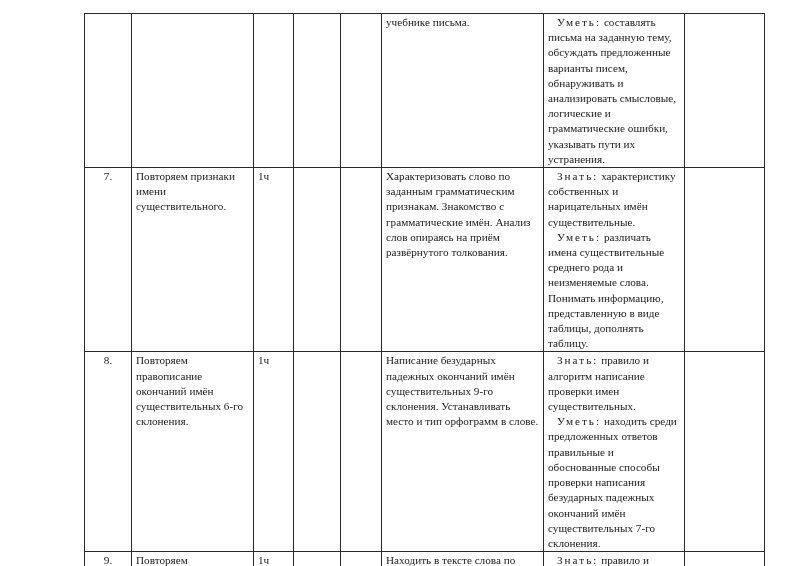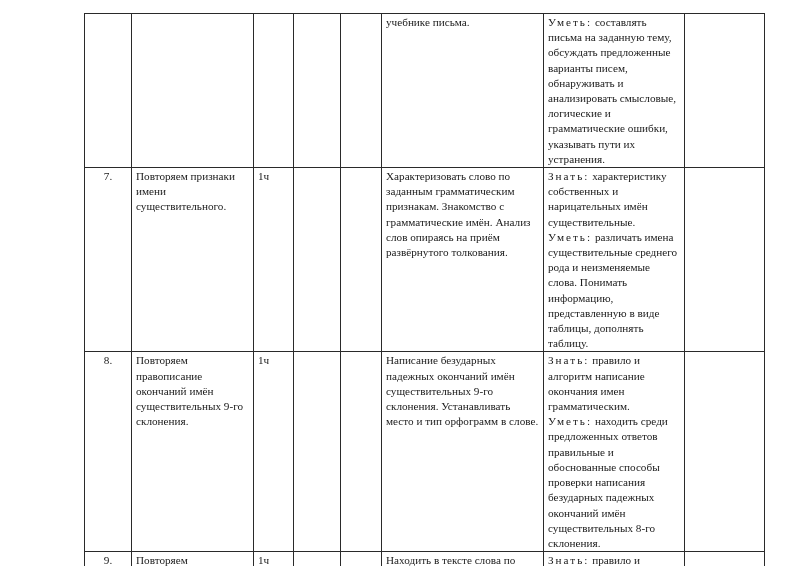--- a/index.html
+++ b/index.html
@@ -39,21 +39,21 @@
     }
     col.c1 { width: 47px; }
     col.c2 { width: 122px; }
     col.c3 { width: 40px; }
     col.c4 { width: 47px; }
     col.c5 { width: 41px; }
     col.c6 { width: 162px; }
     col.c7 { width: 141px; }
     col.c8 { width: 80px; }
     td.num { text-align: center; }
-    .spaced { letter-spacing: 2px; }
+    .spaced { letter-spacing: 2px; margin-left: 9px; }
     .req-line { display: block; }
     tr.r0 td { height: 136px; }
     tr.r7 td { height: 163px; }
     tr.r8 td { height: 179px; }
     tr.r9 td { height: 44px; }
   </style>
 </head>
 <body>
 
 <div class="page">
@@ -92,28 +92,28 @@
         <td>Характеризовать слово по заданным грамматическим признакам. Знакомство с грамматические имён. Анализ слов опираясь на приём развёрнутого толкования.</td>
         <td>
           <span class="req-line"><span class="spaced">Знать:</span><span> характеристику собственных и нарицательных имён существительные.</span></span>
           <span class="req-line"><span class="spaced">Уметь:</span><span> различать имена существительные среднего рода и неизменяемые слова. Понимать информацию, представленную в виде таблицы, дополнять таблицу.</span></span>
         </td>
         <td></td>
       </tr>
 
       <tr class="r8">
         <td class="num">8.</td>
-        <td>Повторяем правописание окончаний имён существительных 9-го склонения.</td>
+        <td>Повторяем правописание окончаний имён существительных 6-го склонения.</td>
         <td>1ч</td>
         <td></td>
         <td></td>
         <td>Написание безударных падежных окончаний имён существительных 9-го склонения. Устанавливать место и тип орфограмм в слове.</td>
         <td>
-          <span class="req-line"><span class="spaced">Знать:</span><span>  правило и алгоритм написание окончания имен грамматическим.</span></span>
-          <span class="req-line"><span class="spaced">Уметь:</span><span> находить среди предложенных ответов правильные и обоснованные способы проверки написания безударных падежных окончаний имён существительных 8-го склонения.</span></span>
+          <span class="req-line"><span class="spaced">Знать:</span><span>  правило и алгоритм написание проверки имен существительных.</span></span>
+          <span class="req-line"><span class="spaced">Уметь:</span><span> находить среди предложенных ответов правильные и обоснованные способы проверки написания безударных падежных окончаний имён существительных 7-го склонения.</span></span>
         </td>
         <td></td>
       </tr>
 
       <tr class="r9">
         <td class="num">9.</td>
         <td>Повторяем правописание окончания имён</td>
         <td>1ч</td>
         <td></td>
         <td></td>

